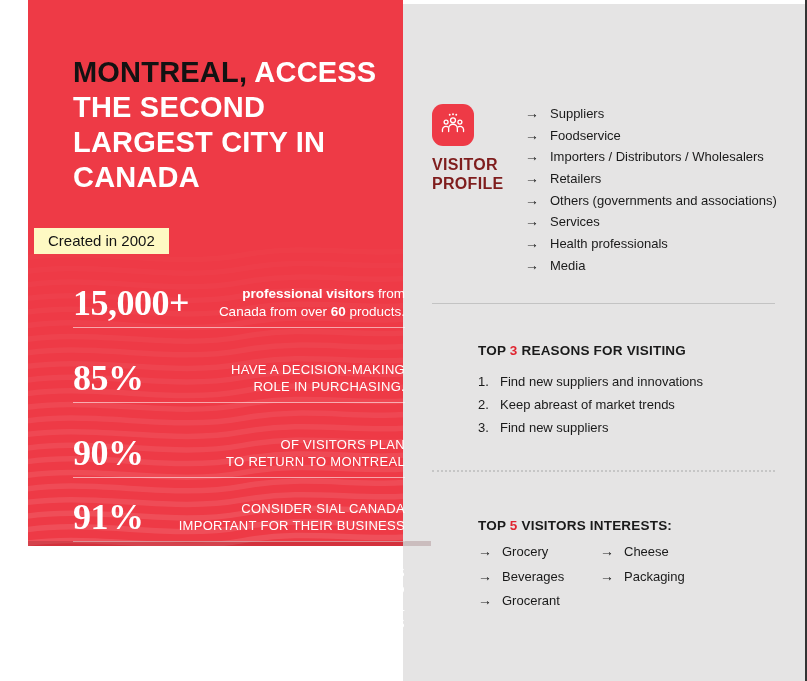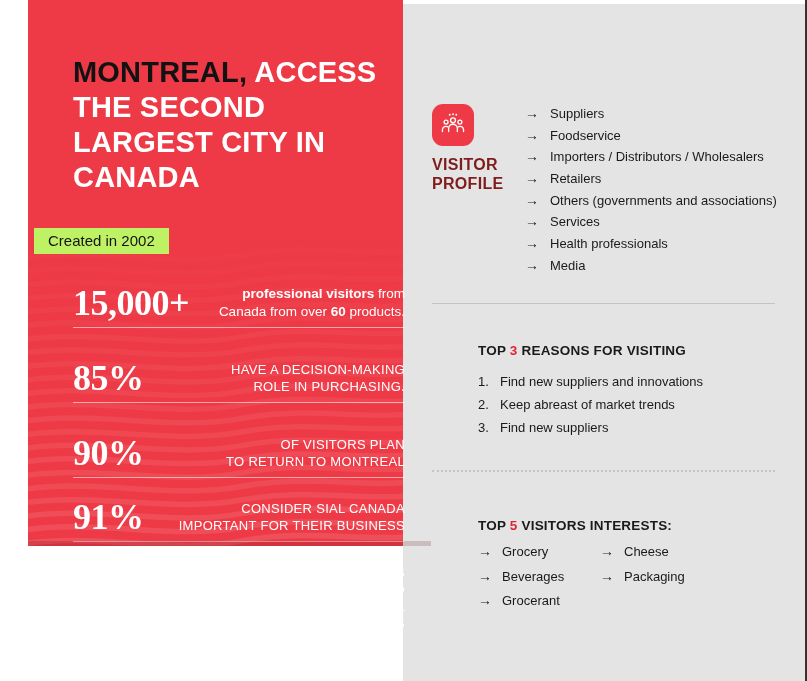--- a/index.html
+++ b/index.html
@@ -11,21 +11,21 @@
   .left-panel{position:absolute;left:0;top:0;width:403px;height:546px;background:#ee3a46;margin-left:28px;}
   .left-panel .waves{position:absolute;left:0;top:0;width:403px;height:681px;z-index:0;}
   .left-panel::after{content:'';position:absolute;left:0;right:0;bottom:0;height:5px;background:rgba(90,10,18,.18);z-index:2;}
   .left-content{position:relative;z-index:1;}
   .title{
     position:absolute;left:45px;top:55px;width:340px;
     font-size:29px;font-weight:bold;line-height:35px;color:#ffffff;letter-spacing:.2px;
   }
   .t-dark{color:#121212;}
   .badge{
-    position:absolute;left:6px;top:228px;background:#bef264;color:#141414;
+    position:absolute;left:6px;top:228px;background:#fef9c3;color:#141414;
     font-size:15px;line-height:17px;padding:4px 14px 5px 14px;white-space:nowrap;
   }
   .stats{position:absolute;left:45px;top:282px;width:332px;}
   .stat-row{
     display:flex;justify-content:space-between;align-items:center;
     border-bottom:1px solid rgba(255,255,255,.55);
     padding-bottom:3px;min-height:40px;margin-bottom:29px;
   }
   .stat-row:nth-child(3){margin-bottom:18px;}
   .stat-row:nth-child(4){margin-bottom:22px;}

